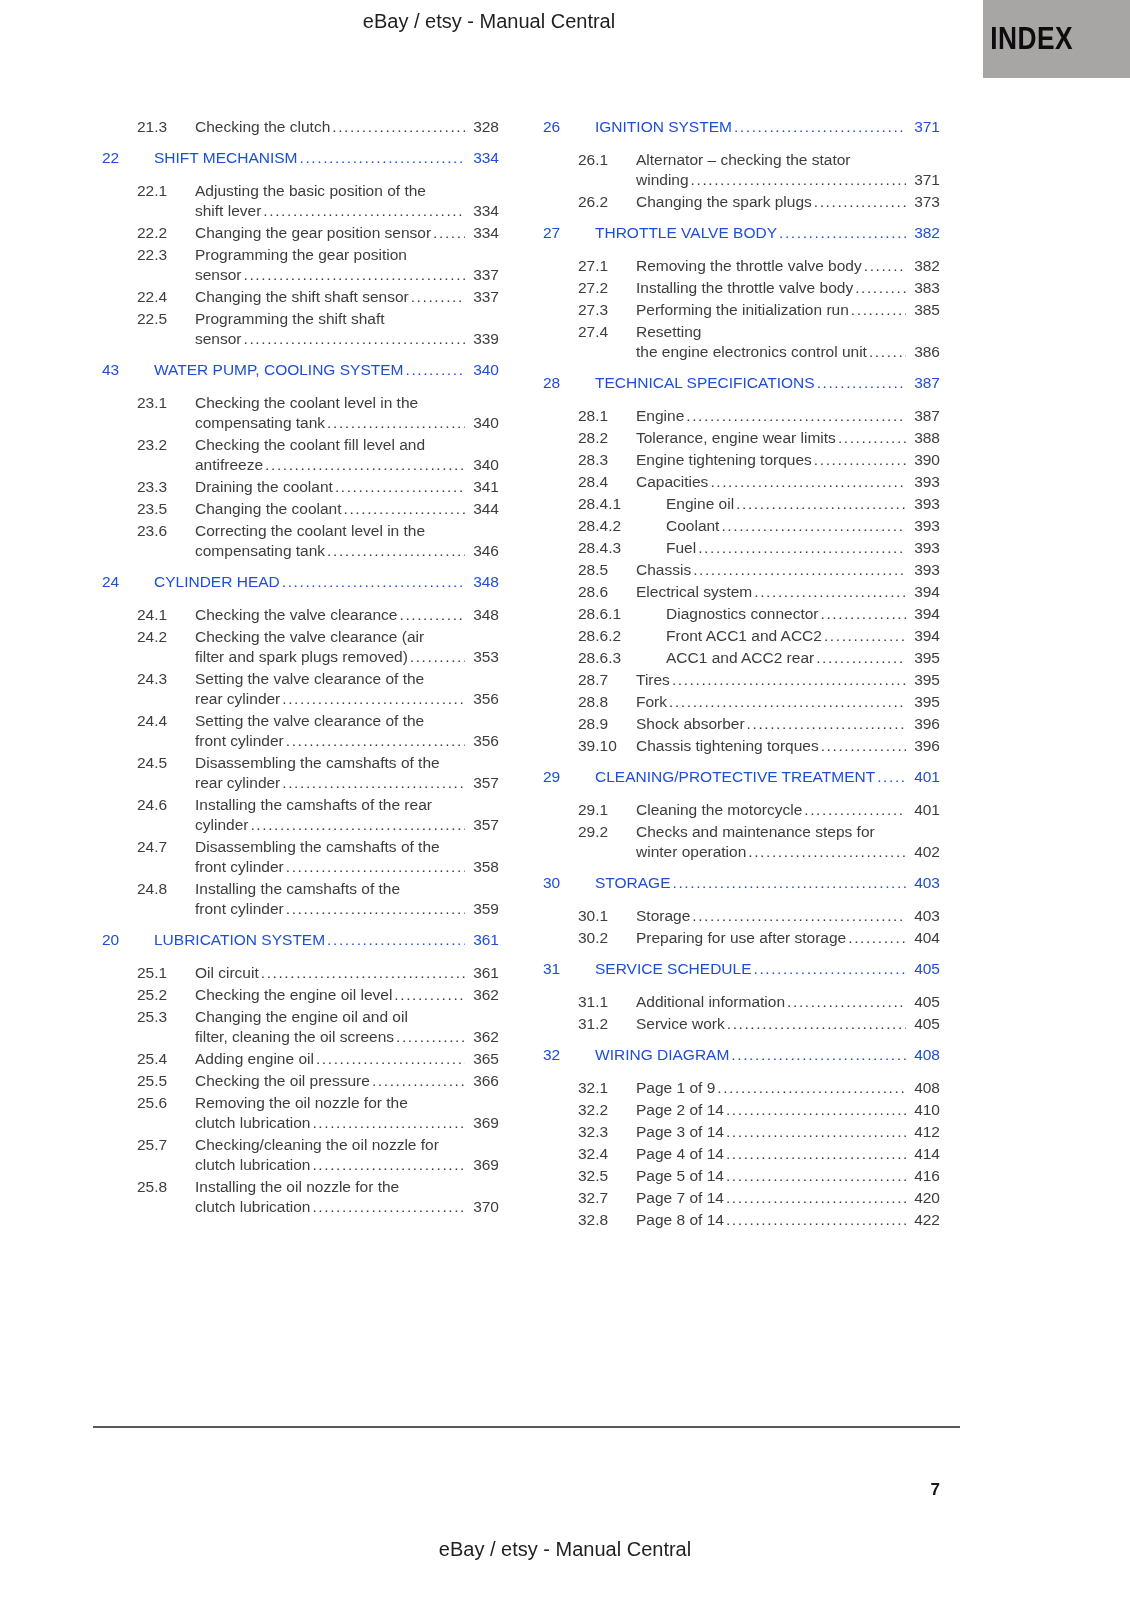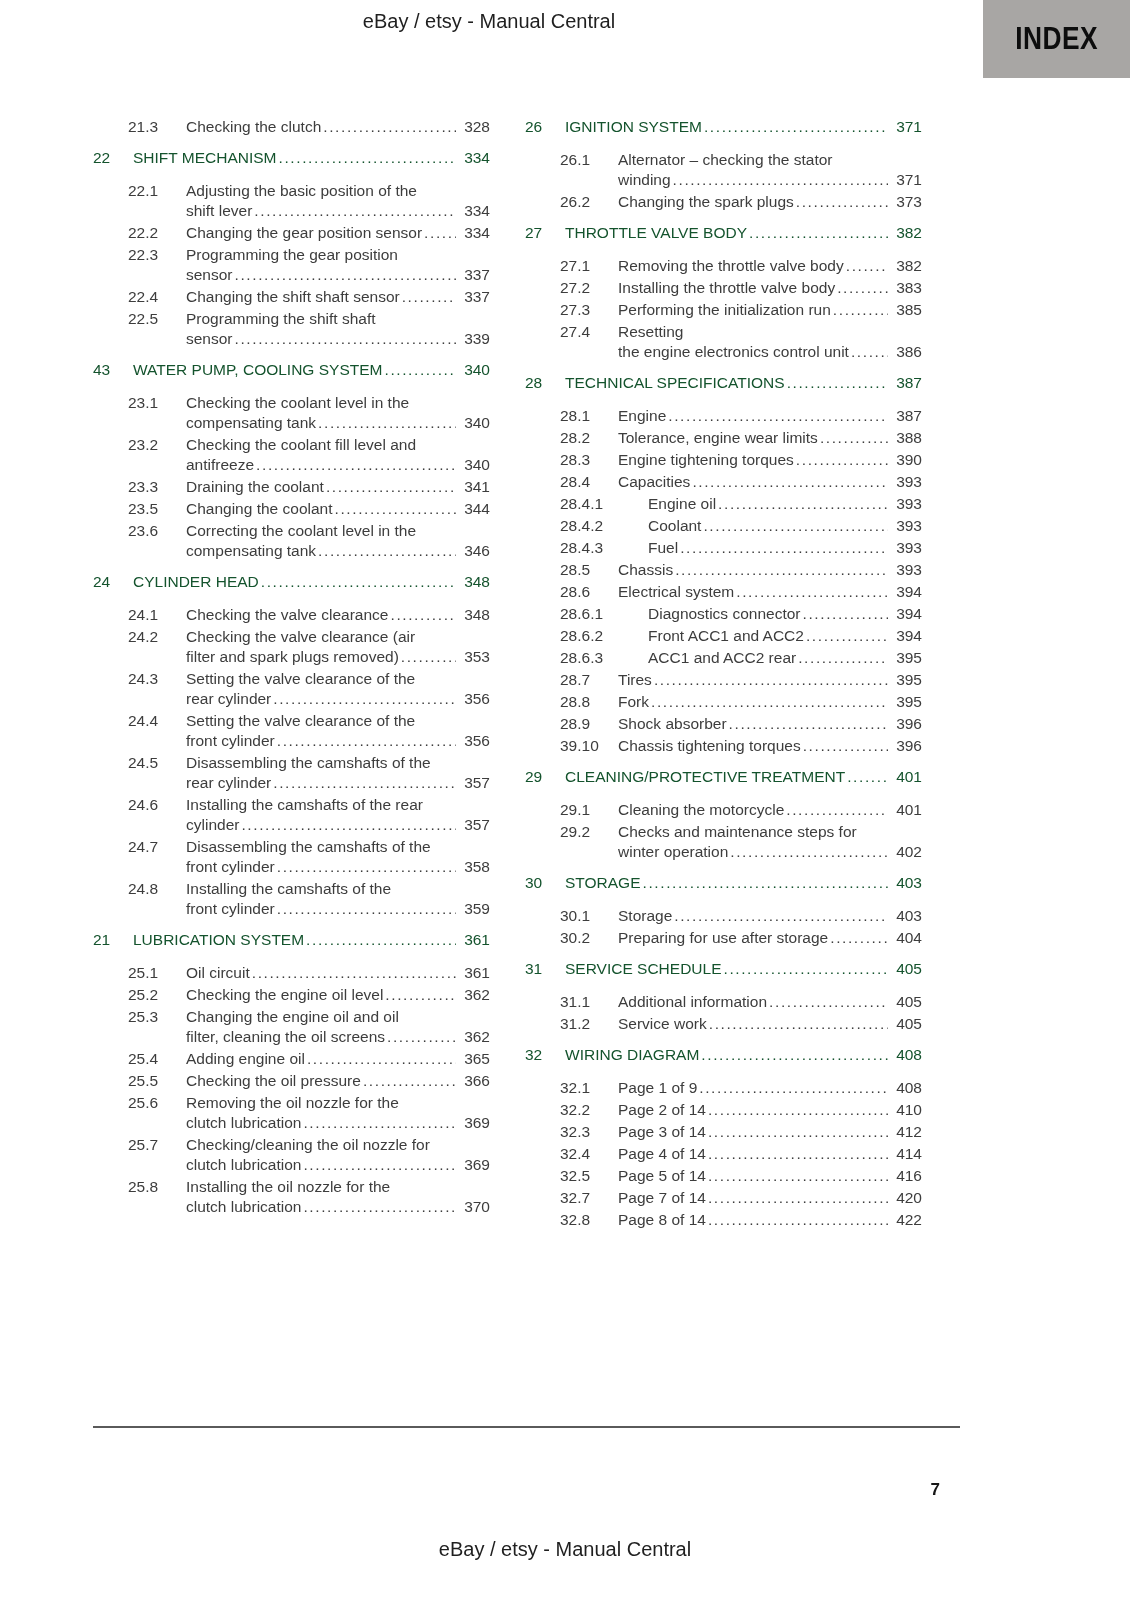--- a/index.html
+++ b/index.html
@@ -15,40 +15,40 @@
   
   .header-title {
     position: absolute; top: 10px; left: 0; width: 978px;
     text-align: center;
     font-size: 20px; color: #1f1f1f;
   }
   .index-box {
     position: absolute; top: 0; right: 0;
     width: 147px; height: 78px;
     background: #a8a6a4;
-    display: flex; align-items: center; justify-content: center;
+    display: flex; align-items: center; justify-content: flex-start;
   }
   .index-box .index-label {
     font-size: 31px; font-weight: bold; color: #0d0d0d;
     transform: scaleX(0.85); letter-spacing: 0.5px;
   }
 
   
   .toc {
     position: absolute; top: 117px; left: 93px;
     display: flex; gap: 35px;
   }
-  .toc-col { width: 397px; }
+  .toc-col { width: 397px; margin-left: 9px; }
 
   .toc-entry {
     display: flex;
     font-size: 15.5px; line-height: 20px;
     margin-bottom: 2px;
   }
-  .toc-entry.chapter { margin-top: 11px; margin-bottom: 13px; color: #14532d; }
+  .toc-entry.chapter { margin-top: 11px; margin-bottom: 13px; color: #1d4ed8; gap: 12px; }
   .toc-col .toc-entry:first-child { margin-top: 0; }
 
   .entry-num { flex: none; }
   .chapter > .entry-num { width: 40px; }
   .sub  > .entry-num { margin-left: 35px; width: 58px; }
   .sub3 > .entry-num { margin-left: 35px; width: 88px; }
 
   .entry-body { flex: 1; min-width: 0; }
   .title-line { white-space: nowrap; }
   .leader-line { display: flex; align-items: baseline; }
@@ -317,21 +317,21 @@
         <div class="entry-body">
           <div class="title-line">Installing the camshafts of the</div>
           <div class="leader-line">
             <span class="title-frag">front cylinder</span>
             <span class="dots"></span>
             <span class="page-ref">359</span>
           </div>
         </div>
       </div>
       <div class="toc-entry chapter">
-        <span class="entry-num">21</span>
+        <span class="entry-num">20</span>
         <div class="entry-body">
           <div class="leader-line">
             <span class="title-frag">LUBRICATION SYSTEM</span>
             <span class="dots"></span>
             <span class="page-ref">361</span>
           </div>
         </div>
       </div>
       <div class="toc-entry sub">
         <span class="entry-num">25.1</span>

